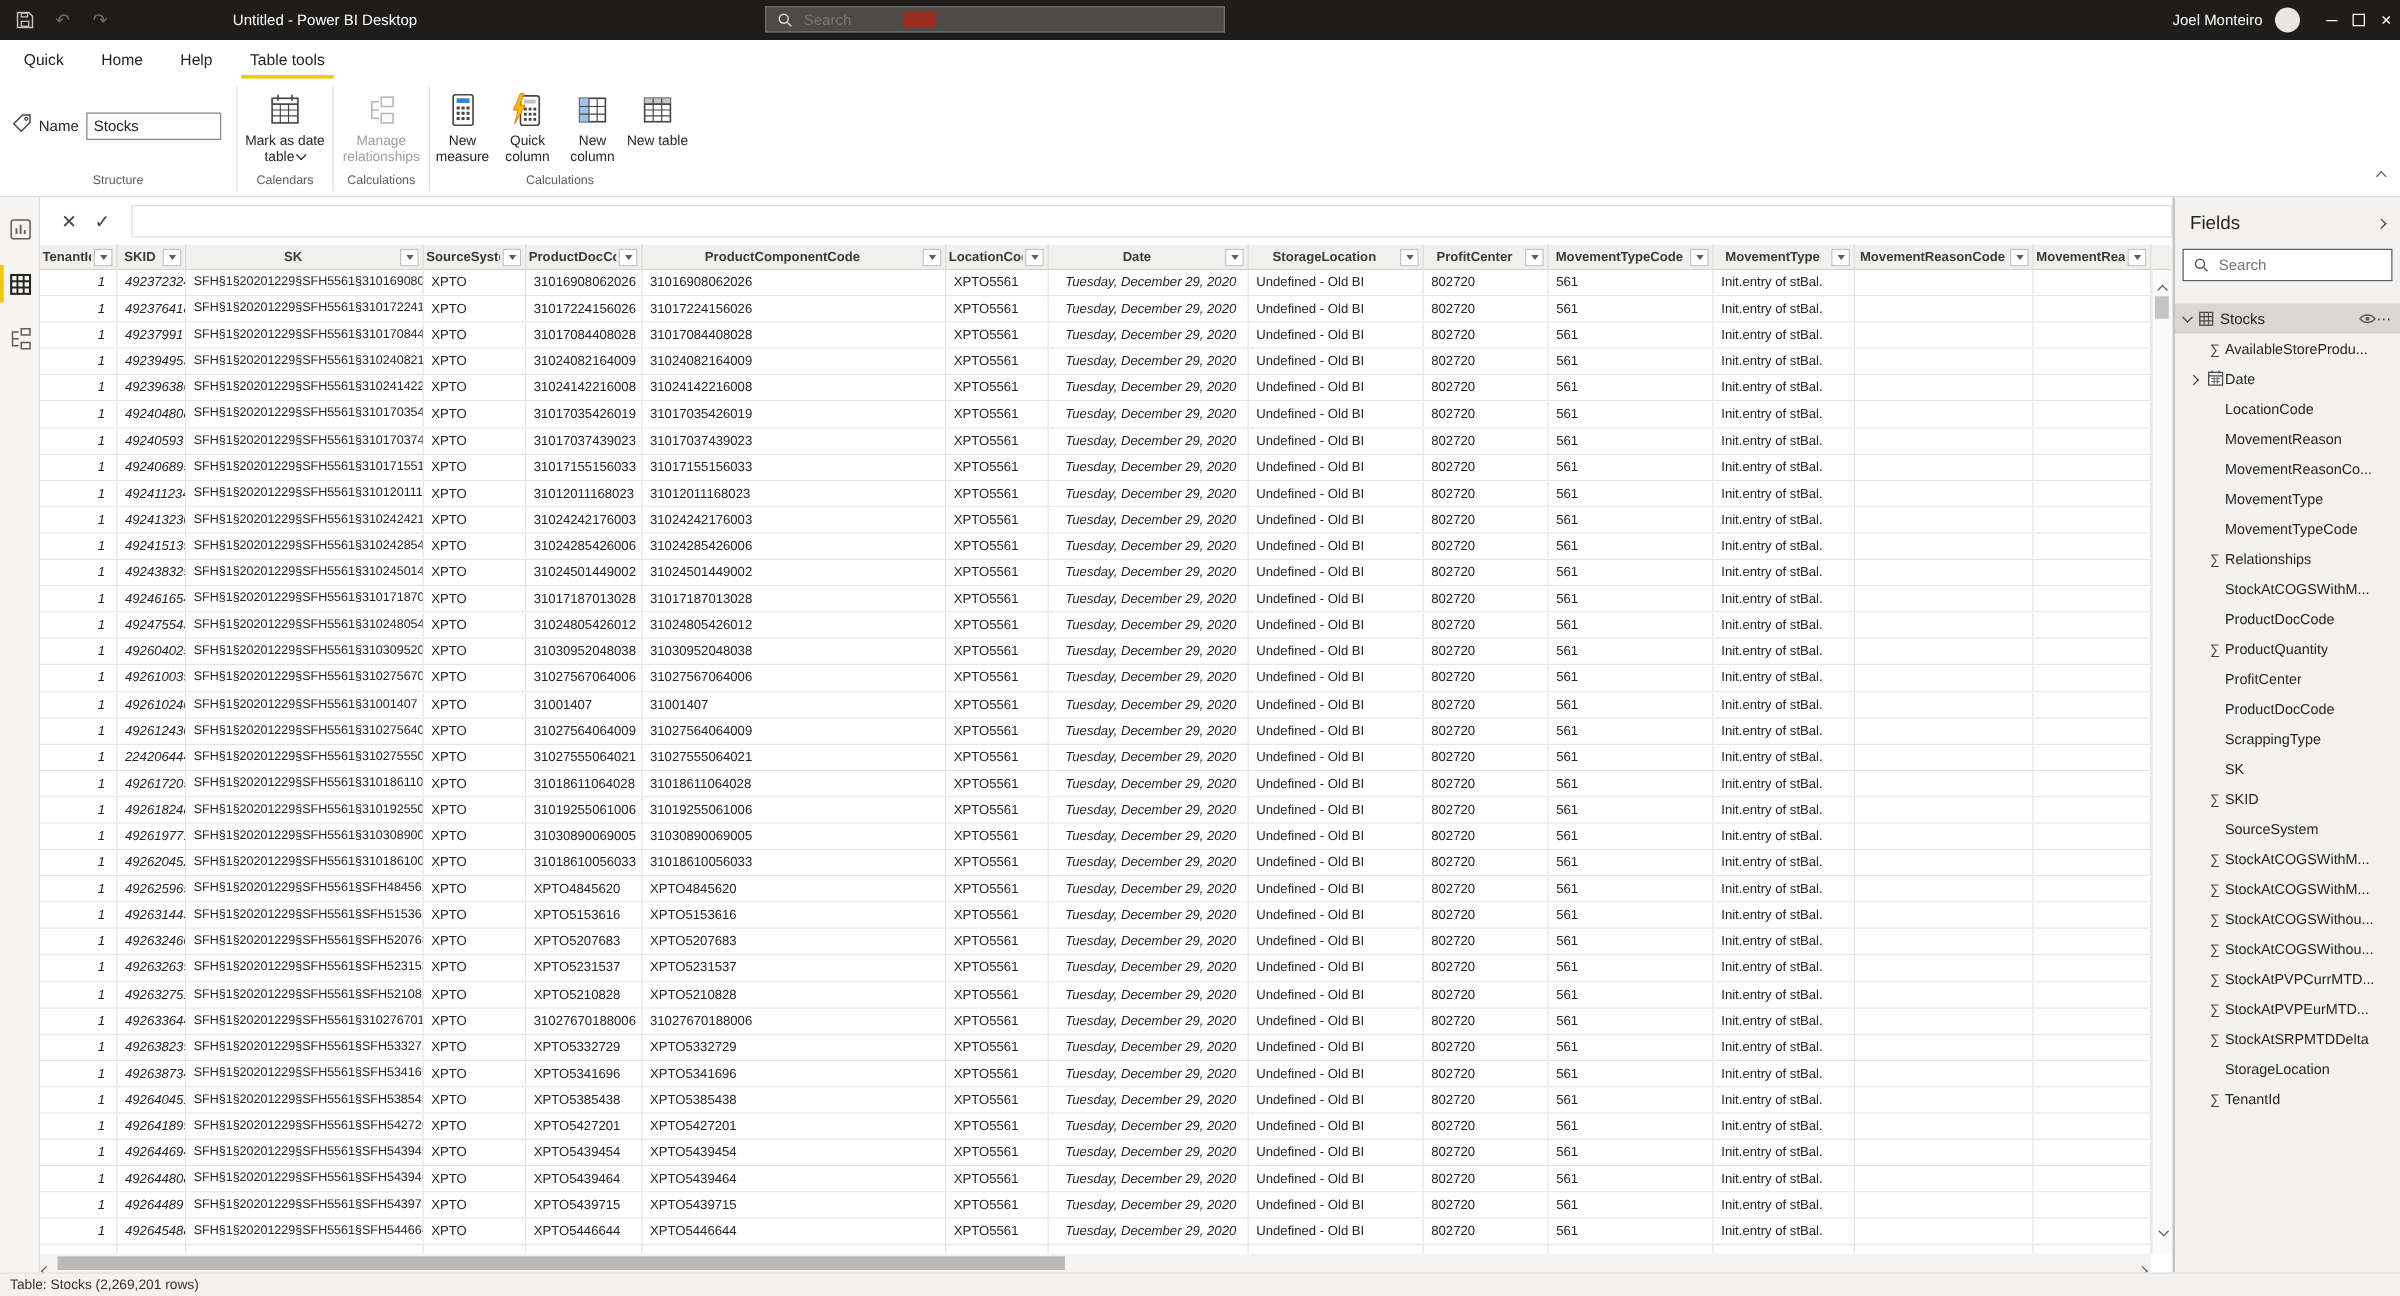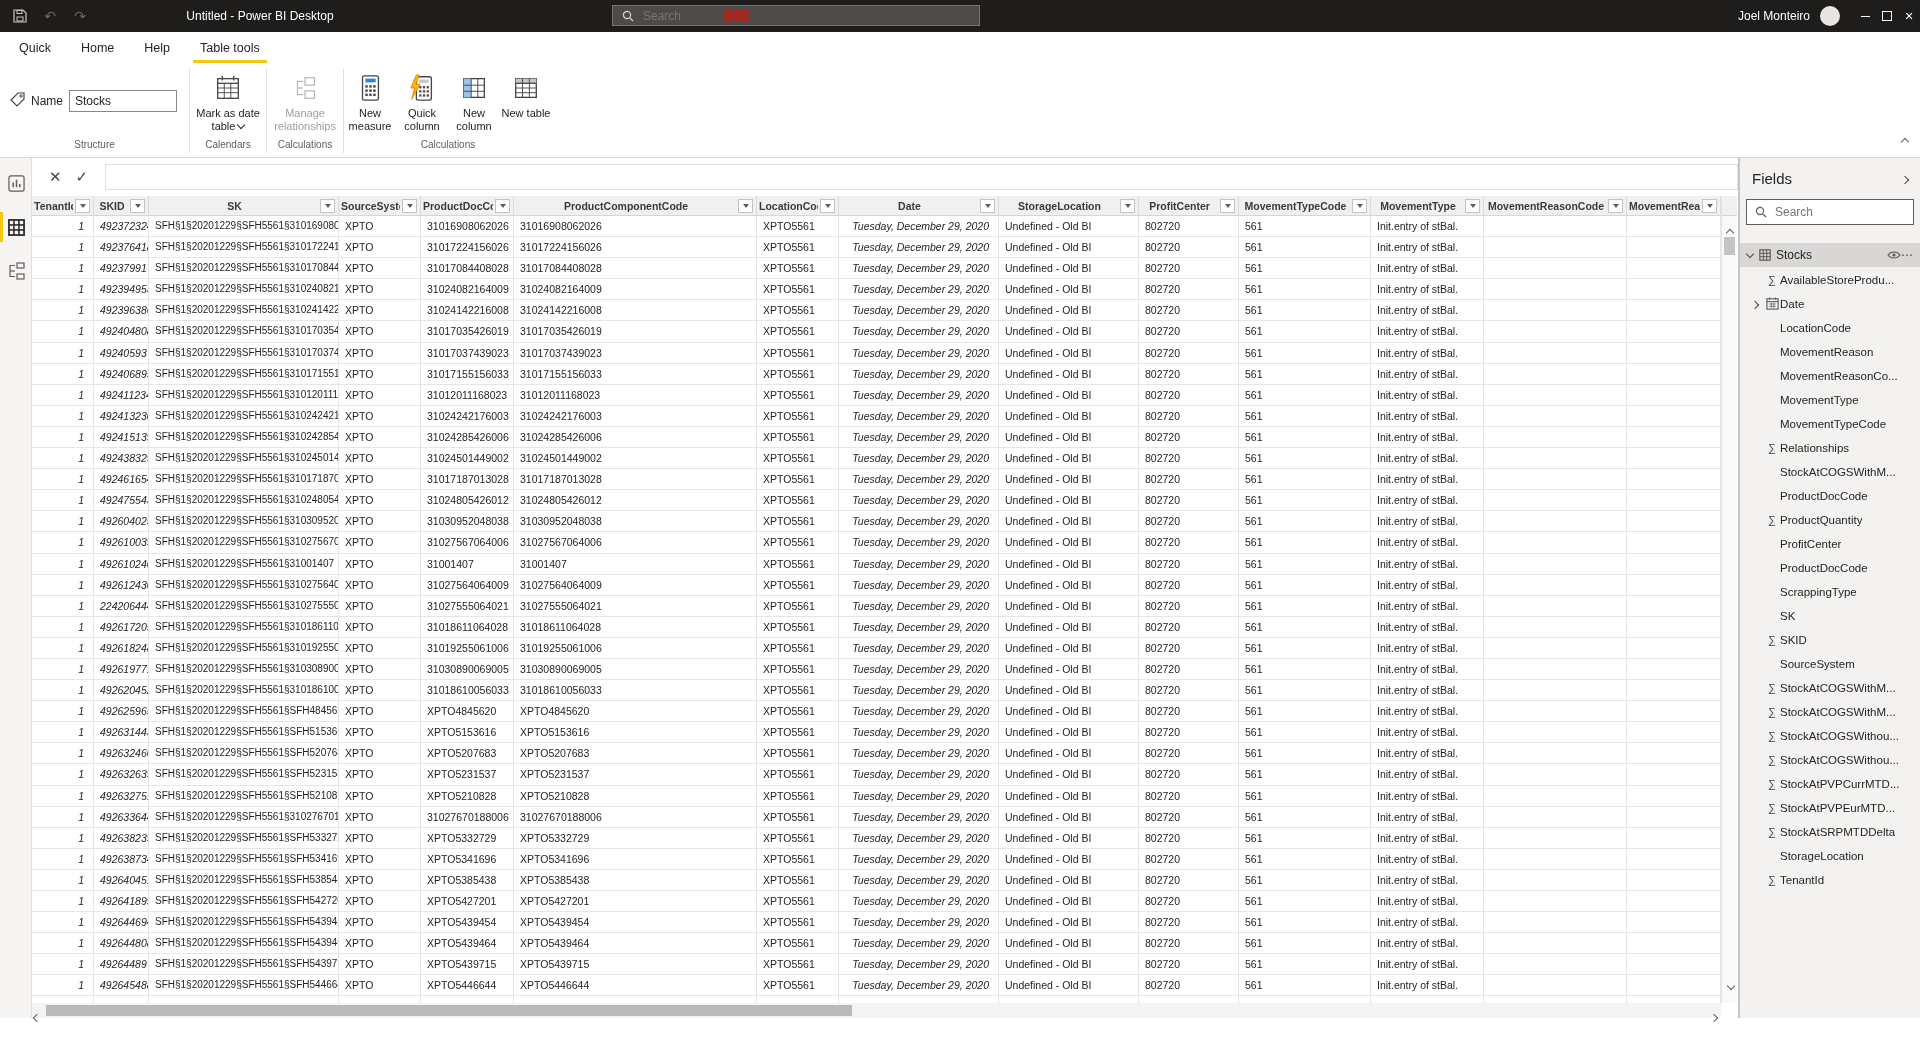--- a/index.html
+++ b/index.html
@@ -1187,13 +1187,16 @@
             <span class="flabel">StorageLocation</span>
           </div>
           <div class="field-row">
             <span class="sig">∑</span>
             <span class="flabel">TenantId</span>
           </div>
         </div>
     </div>
   </div>
 
+  <div class="statusbar">
+    <span class="status-text">Table: Stocks (2,269,201 rows)</span>
+  </div>
 </div>
 
 </body></html>

